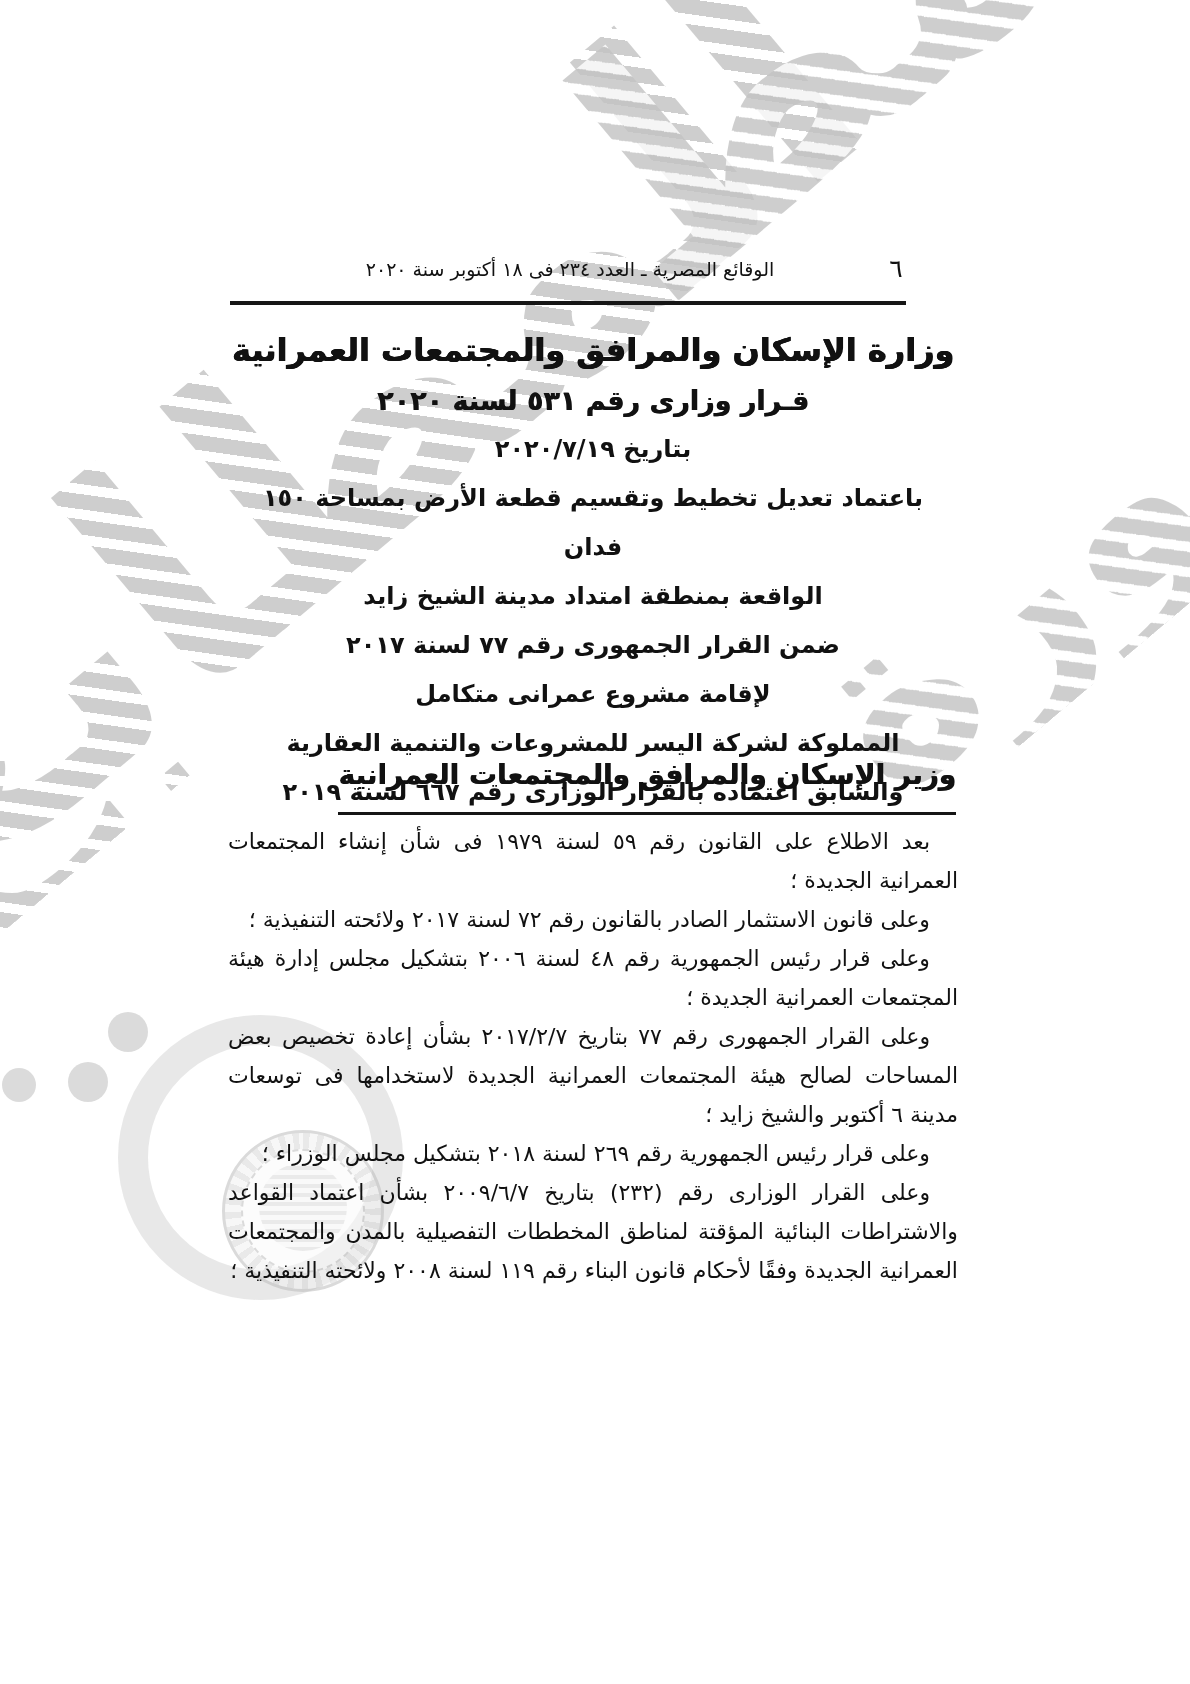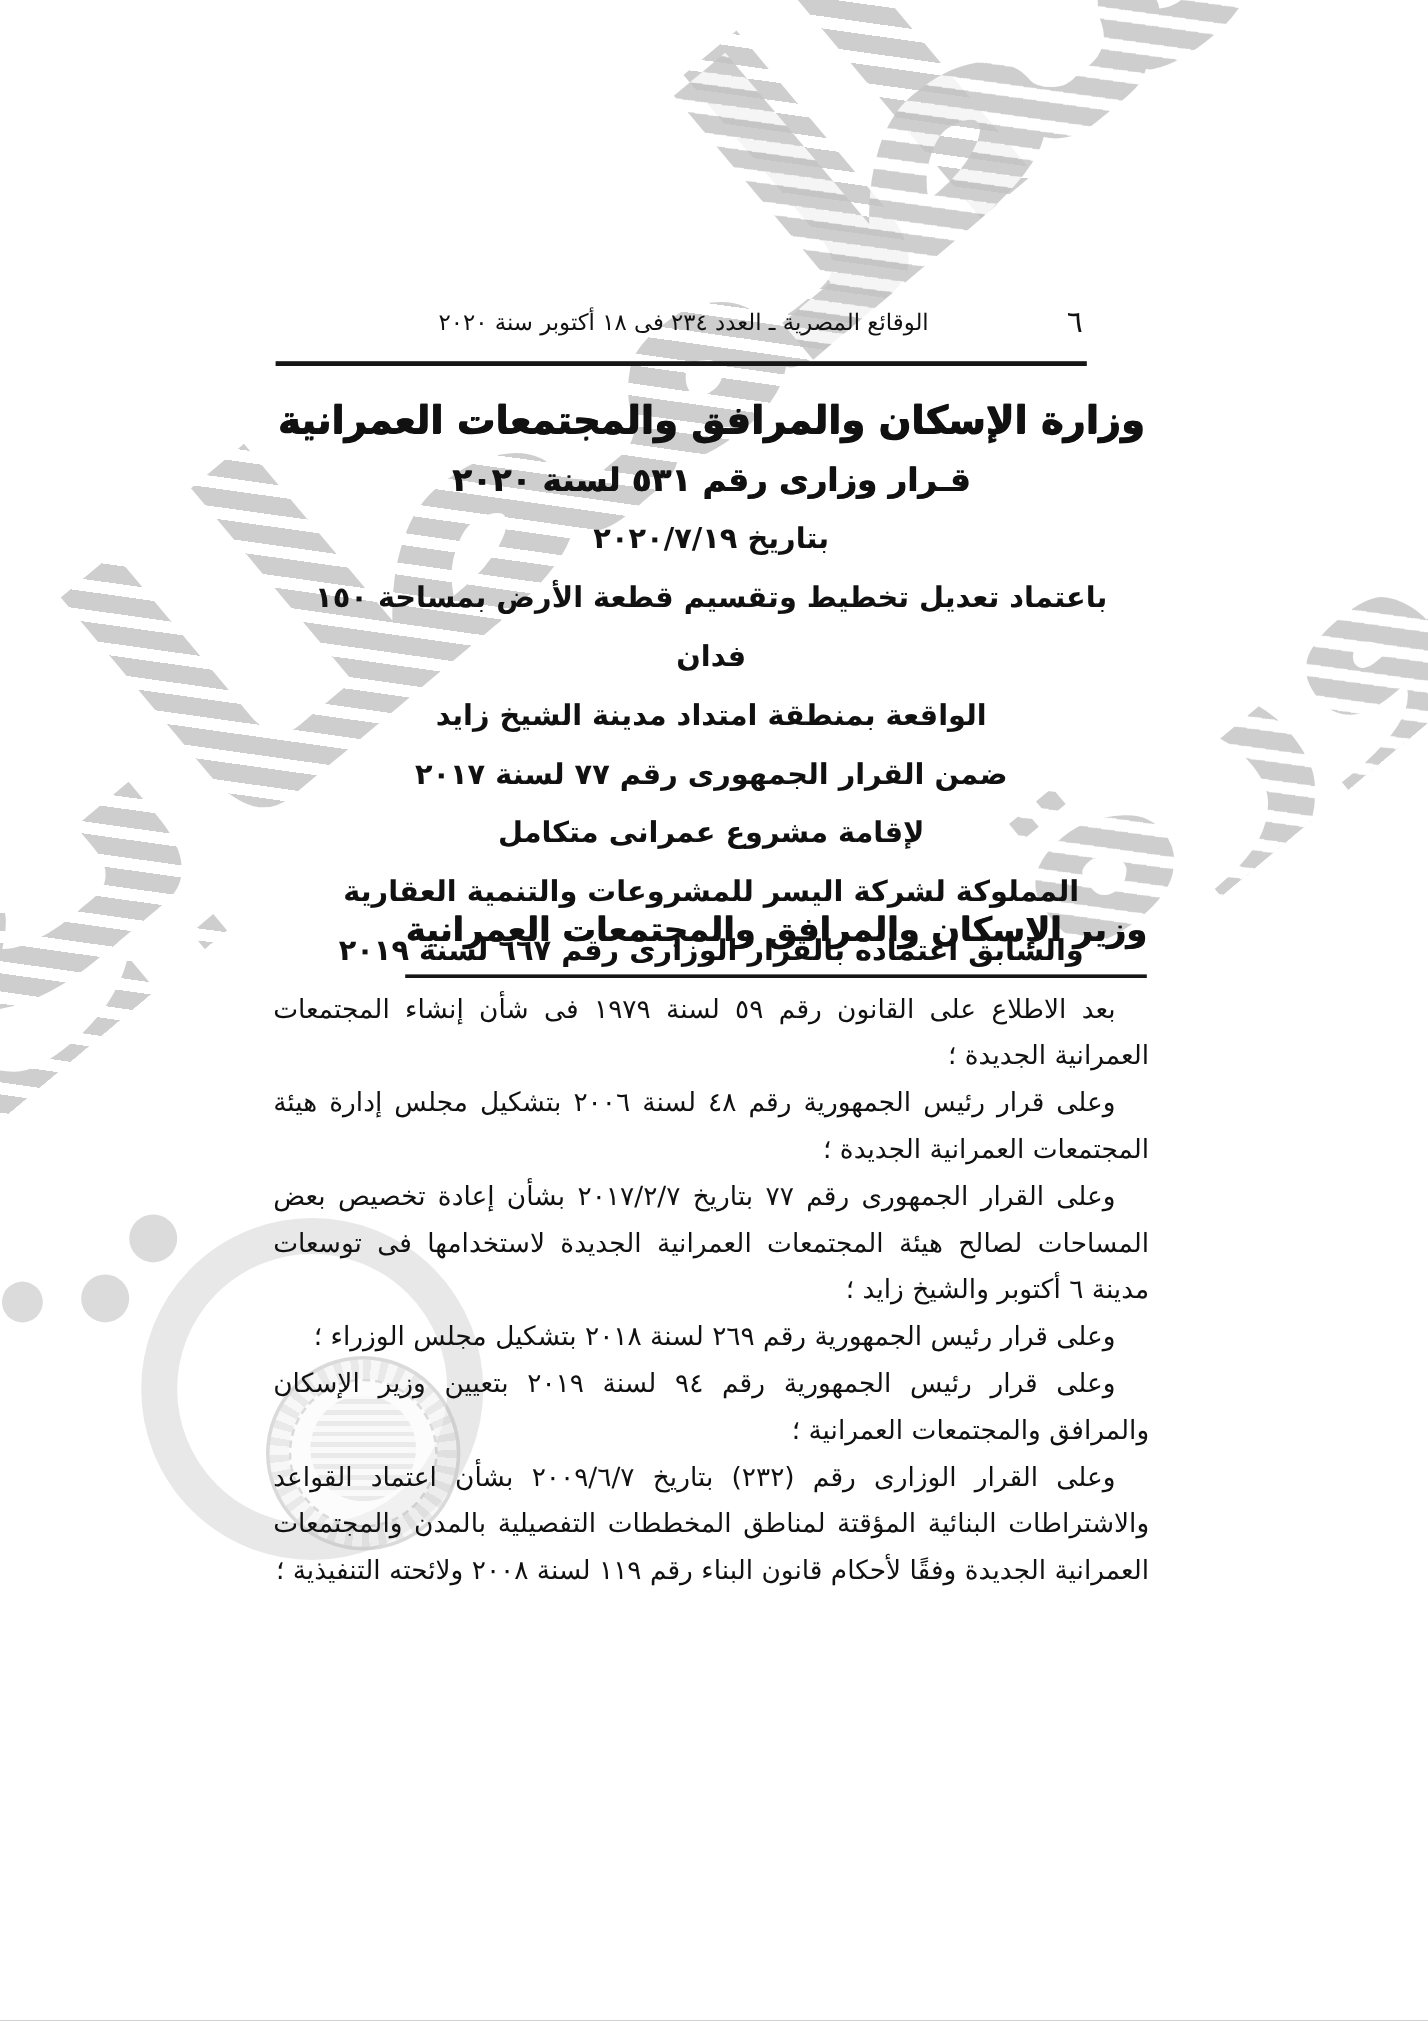--- a/index.html
+++ b/index.html
@@ -141,21 +141,21 @@
       <span class="t-line t-sub">المملوكة لشركة اليسر للمشروعات والتنمية العقارية</span>
       <span class="t-line t-sub">والسابق اعتماده بالقرار الوزارى رقم ٦٦٧ لسنة ٢٠١٩</span>
     </div>
 
     <div class="issuer">
       <span class="issuer-inner">وزير الإسكان والمرافق والمجتمعات العمرانية</span>
     </div>
 
     <div class="body-text">
       <p>بعد الاطلاع على القانون رقم ٥٩ لسنة ١٩٧٩ فى شأن إنشاء المجتمعات العمرانية الجديدة ؛</p>
+      <p>وعلى قانون الاستثمار الصادر بالقانون رقم ٧٢ لسنة ٢٠١٧ ولائحته التنفيذية ؛</p>
       <p>وعلى قرار رئيس الجمهورية رقم ٤٨ لسنة ٢٠٠٦ بتشكيل مجلس إدارة هيئة المجتمعات العمرانية الجديدة ؛</p>
       <p>وعلى القرار الجمهورى رقم ٧٧ بتاريخ ٢٠١٧/٢/٧ بشأن إعادة تخصيص بعض المساحات لصالح هيئة المجتمعات العمرانية الجديدة لاستخدامها فى توسعات مدينة ٦ أكتوبر والشيخ زايد ؛</p>
       <p>وعلى قرار رئيس الجمهورية رقم ٢٦٩ لسنة ٢٠١٨ بتشكيل مجلس الوزراء ؛</p>
-      <p>وعلى قرار رئيس الجمهورية رقم ٩٤ لسنة ٢٠١٩ بتعيين وزير الإسكان والمرافق والمجتمعات العمرانية ؛</p>
       <p>وعلى القرار الوزارى رقم (٢٣٢) بتاريخ ٢٠٠٩/٦/٧ بشأن اعتماد القواعد والاشتراطات البنائية المؤقتة لمناطق المخططات التفصيلية بالمدن والمجتمعات العمرانية الجديدة وفقًا لأحكام قانون البناء رقم ١١٩ لسنة ٢٠٠٨ ولائحته التنفيذية ؛</p>
     </div>
 
   </div>
 </div>
 
 </body></html>

